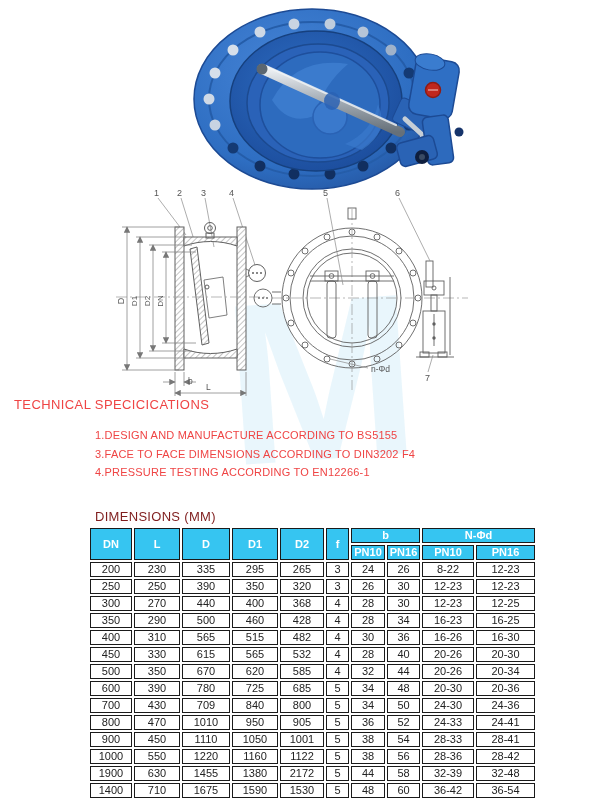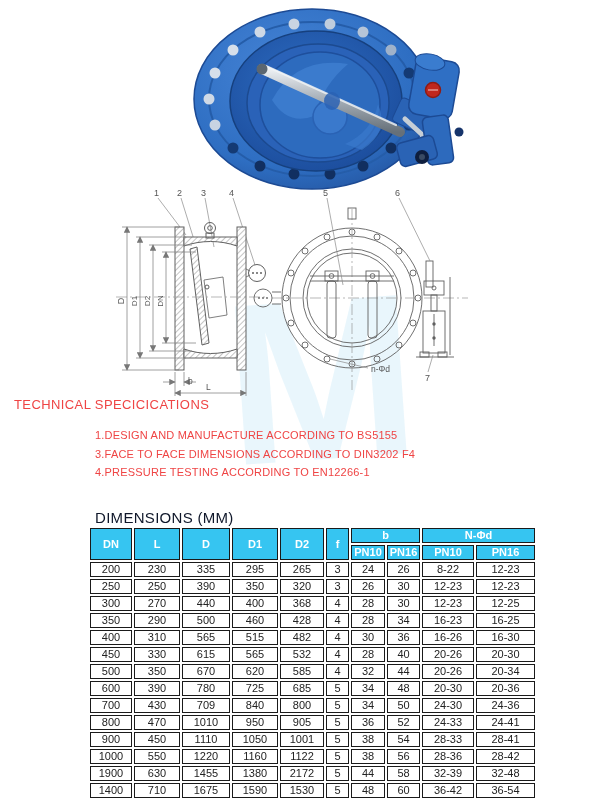--- a/index.html
+++ b/index.html
@@ -3,21 +3,21 @@
 <meta charset="utf-8">
 <style>
   html,body{margin:0;padding:0;}
   body{width:600px;height:800px;background:#ffffff;font-family:"Liberation Sans",sans-serif;overflow:hidden;}
   .page{position:relative;width:600px;height:800px;background:#fff;}
   .watermark{position:absolute;left:225px;top:265px;font-size:230px;font-weight:bold;color:rgba(120,200,238,0.16);transform:rotate(-4deg);z-index:0;line-height:1;pointer-events:none;}
   .photo{position:absolute;left:0;top:4px;z-index:1;}
   .drawings{position:absolute;left:0;top:185px;z-index:1;}
   .tech-title{position:absolute;left:14px;top:397px;font-size:13px;color:#ef4444;letter-spacing:.4px;z-index:2;}
   .specs{position:absolute;left:95px;top:426px;font-size:11px;color:#ef4444;line-height:18.6px;letter-spacing:.2px;z-index:2;}
-  .dims-title{position:absolute;left:95px;top:509px;font-size:15px;color:#0f172a;letter-spacing:.3px;z-index:2;}
+  .dims-title{position:absolute;left:95px;top:509px;font-size:13px;color:#7f1d1d;letter-spacing:.3px;z-index:2;}
   table.dims{position:absolute;left:88px;top:526px;border-collapse:separate;border-spacing:2px;table-layout:fixed;z-index:2;}
   table.dims th{background:#36c5f1;color:#fff;font-weight:bold;font-size:11px;border:1px solid #1a1a1a;padding:0;line-height:13px;box-sizing:border-box;}
   table.dims td{background:#fff;color:#222;font-size:11px;text-align:center;border:1px solid #1a1a1a;padding:0;line-height:13px;box-sizing:border-box;}
   svg text{font-family:"Liberation Sans",sans-serif;}
 </style>
 </head>
 <body>
 
 <div class="page">
 

